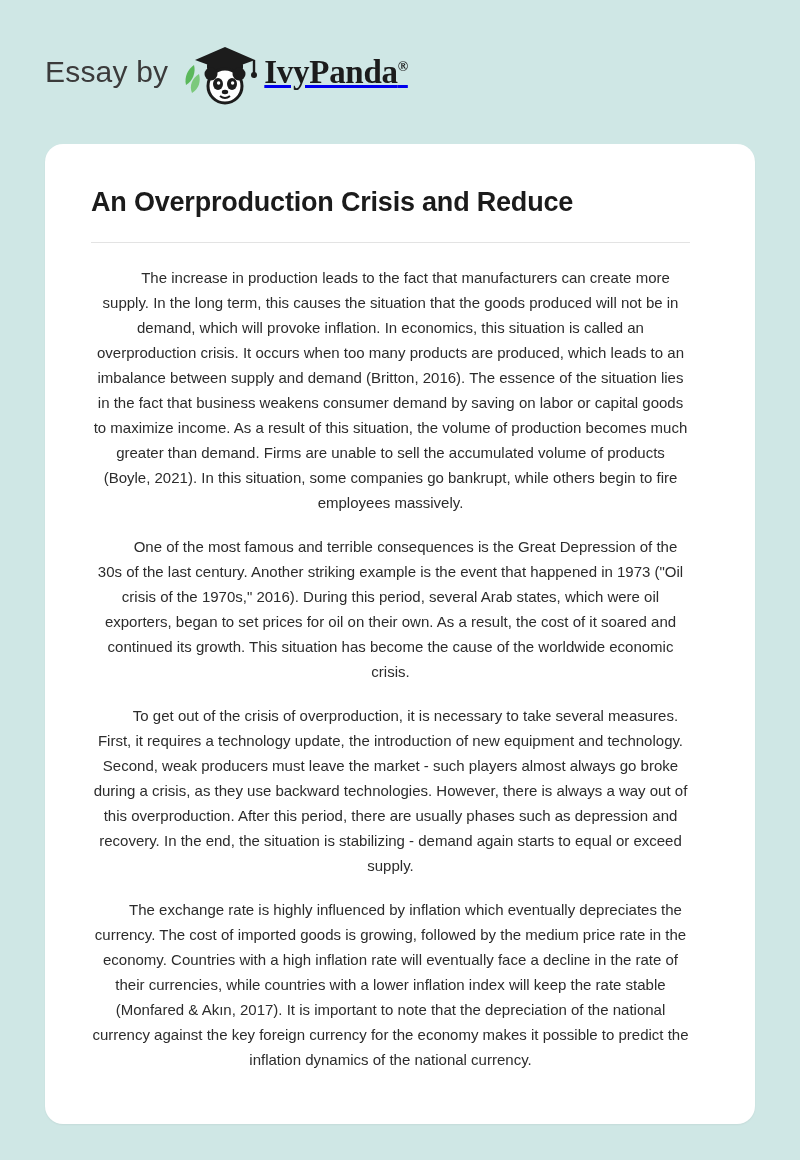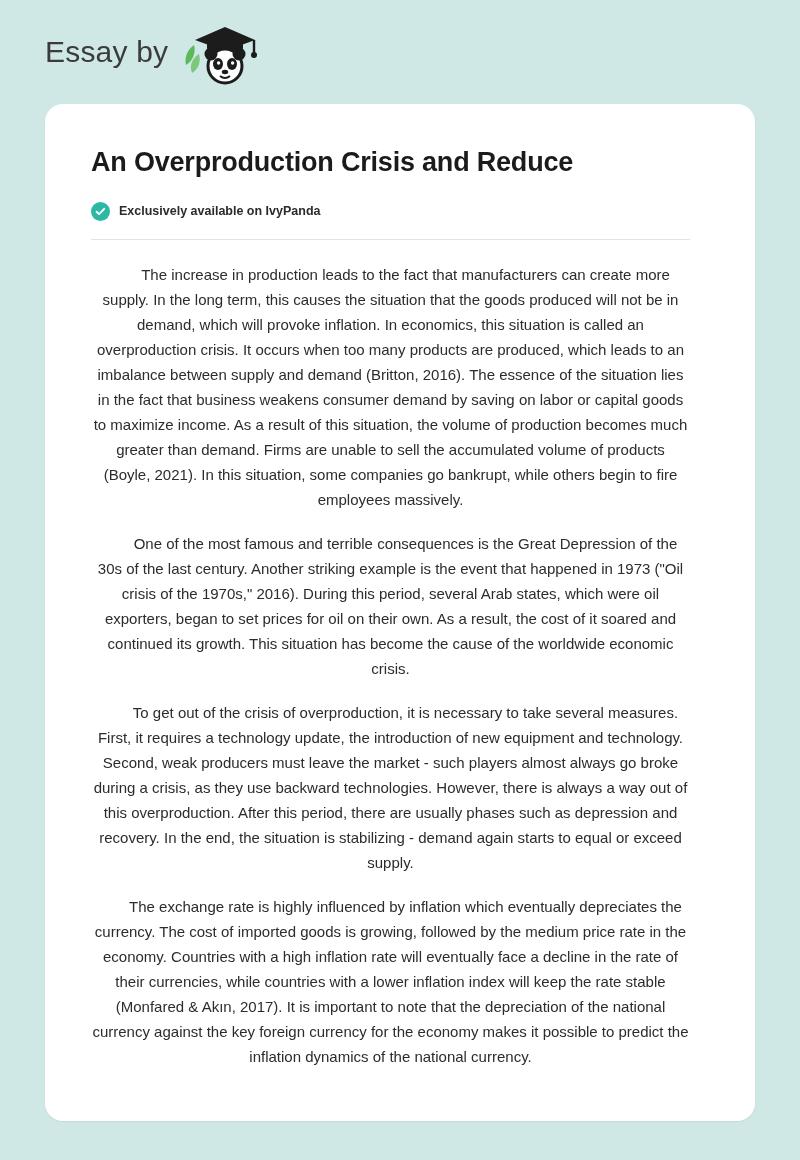--- a/index.html
+++ b/index.html
@@ -15,21 +15,21 @@
     -webkit-font-smoothing: antialiased;
   }
   .page {
     width: 800px;
     min-height: 1160px;
     position: relative;
     padding: 0;
   }
   
   .header {
-    height: 104px;
+    height: 144px;
     display: flex;
     align-items: center;
     padding-left: 45px;
   }
   .header-inner {
     display: flex;
     align-items: center;
     gap: 12px;
   }
   .essay-by {
@@ -138,35 +138,28 @@
             <circle cx="31" cy="35" r="6.5" fill="#1c1c1c"></circle>
             <circle cx="59" cy="35" r="6.5" fill="#1c1c1c"></circle>
             <ellipse cx="38" cy="45" rx="5" ry="6" fill="#1c1c1c"></ellipse>
             <ellipse cx="52" cy="45" rx="5" ry="6" fill="#1c1c1c"></ellipse>
             <circle cx="38.6" cy="44" r="1.7" fill="#ffffff"></circle>
             <circle cx="52.6" cy="44" r="1.7" fill="#ffffff"></circle>
             <ellipse cx="45" cy="53" rx="3.2" ry="2.2" fill="#1c1c1c"></ellipse>
             <path d="M40 57 Q45 61 50 57" stroke="#1c1c1c" stroke-width="2" fill="none"></path>
           </svg>
         </span>
+        <span class="brand-text"><span>IvyPanda</span><span class="reg">®</span></span>
       </a>
     </div>
   </div>
 
   <div class="card">
     <h1 class="doc-title">An Overproduction Crisis and Reduce</h1>
 
-    <div class="badge-row">
-      <span class="check-icon">
-        <svg width="11" height="11" viewBox="0 0 11 11" xmlns="http://www.w3.org/2000/svg">
-          <path d="M1.6 5.7 L4.1 8.1 L9.2 2.8" stroke="#ffffff" stroke-width="1.9" fill="none" stroke-linecap="round" stroke-linejoin="round"></path>
-        </svg>
-      </span>
-      <span class="badge-text">Exclusively available on IvyPanda</span>
-    </div>
 
     <div class="divider"></div>
 
     <p class="body-par">The increase in production leads to the fact that manufacturers can create more supply. In the long term, this causes the situation that the goods produced will not be in demand, which will provoke inflation. In economics, this situation is called an overproduction crisis. It occurs when too many products are produced, which leads to an imbalance between supply and demand (Britton, 2016). The essence of the situation lies in the fact that business weakens consumer demand by saving on labor or capital goods to maximize income. As a result of this situation, the volume of production becomes much greater than demand. Firms are unable to sell the accumulated volume of products (Boyle, 2021). In this situation, some companies go bankrupt, while others begin to fire employees massively.</p>
     <p class="body-par">One of the most famous and terrible consequences is the Great Depression of the 30s of the last century. Another striking example is the event that happened in 1973 ("Oil crisis of the 1970s," 2016). During this period, several Arab states, which were oil exporters, began to set prices for oil on their own. As a result, the cost of it soared and continued its growth. This situation has become the cause of the worldwide economic crisis.</p>
     <p class="body-par">To get out of the crisis of overproduction, it is necessary to take several measures. First, it requires a technology update, the introduction of new equipment and technology. Second, weak producers must leave the market - such players almost always go broke during a crisis, as they use backward technologies. However, there is always a way out of this overproduction. After this period, there are usually phases such as depression and recovery. In the end, the situation is stabilizing - demand again starts to equal or exceed supply.</p>
     <p class="body-par">The exchange rate is highly influenced by inflation which eventually depreciates the currency. The cost of imported goods is growing, followed by the medium price rate in the economy. Countries with a high inflation rate will eventually face a decline in the rate of their currencies, while countries with a lower inflation index will keep the rate stable (Monfared &amp; Akın, 2017). It is important to note that the depreciation of the national currency against the key foreign currency for the economy makes it possible to predict the inflation dynamics of the national currency.</p>
   </div>
 
 </div>

